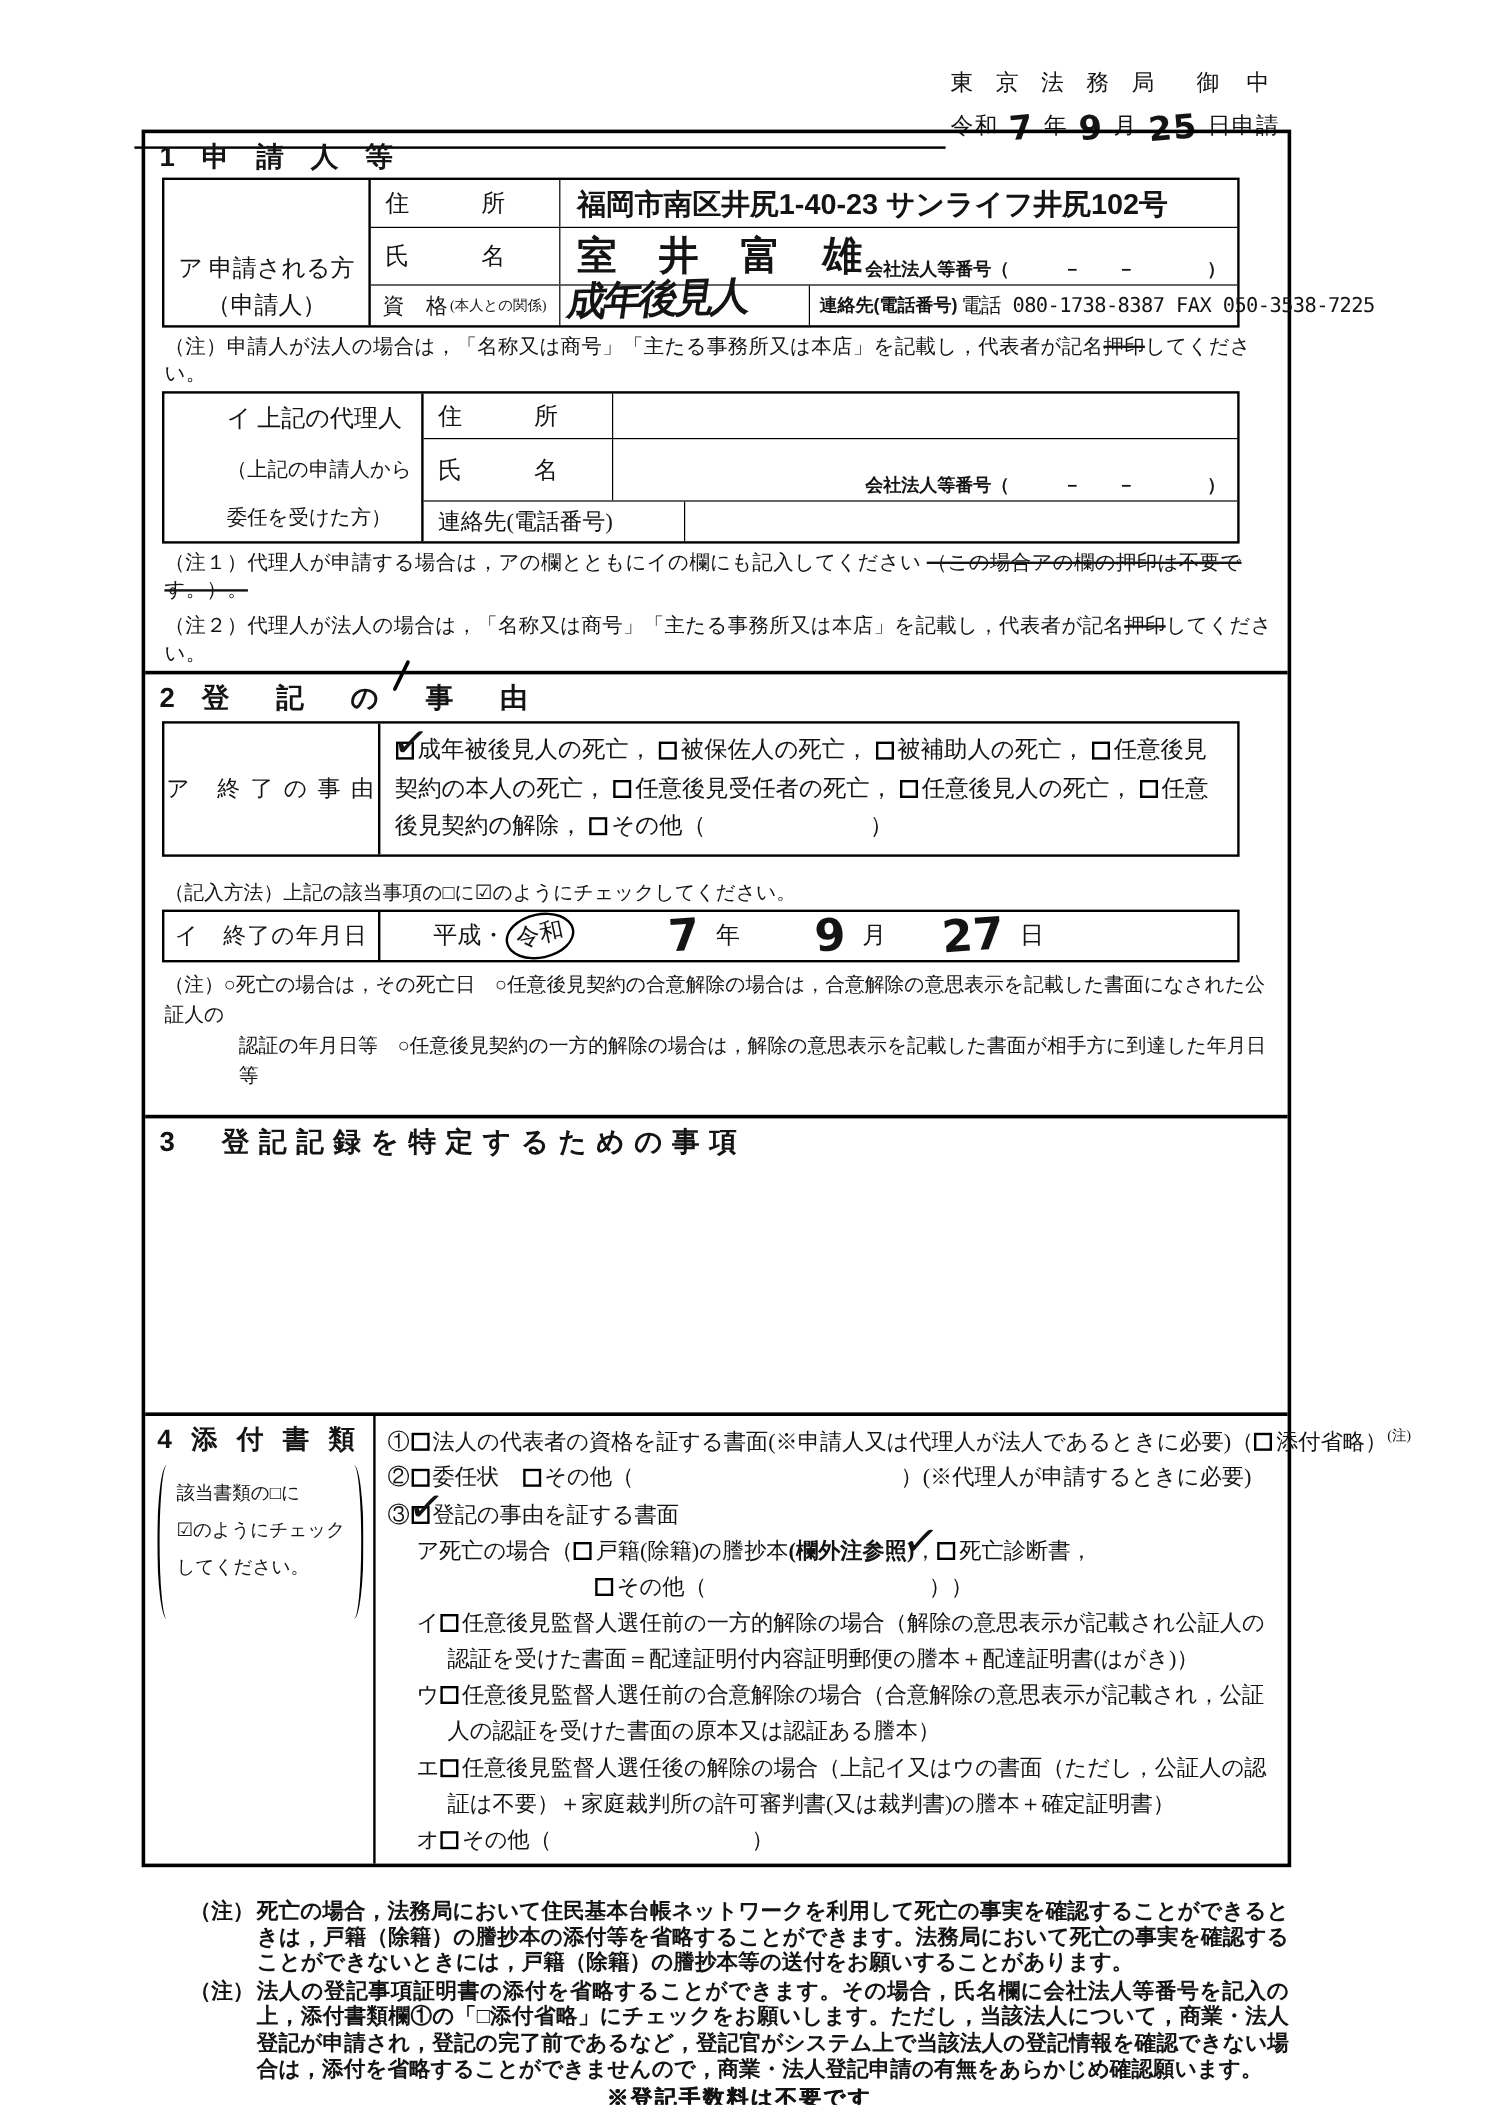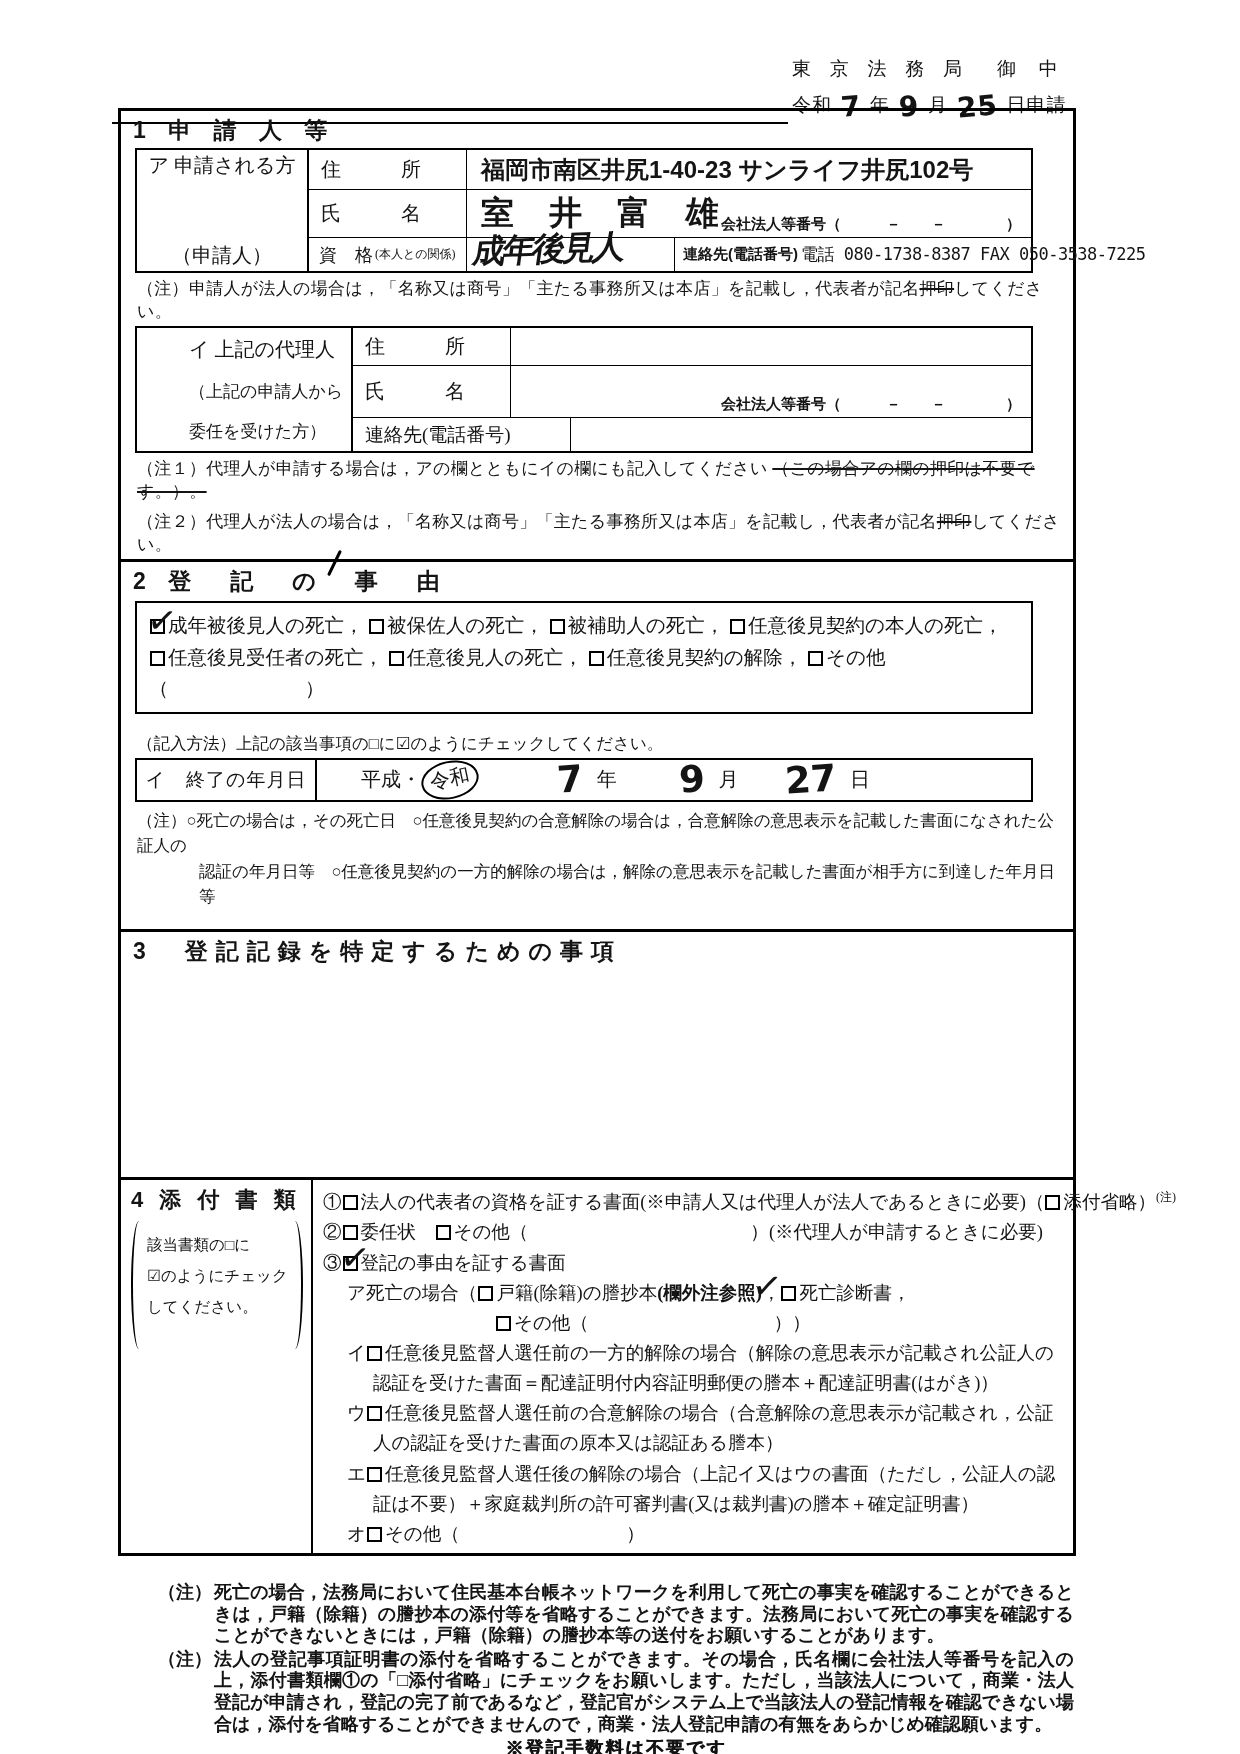--- a/index.html
+++ b/index.html
@@ -37,21 +37,21 @@
 
   
   .formbox{position:absolute;top:108px;left:118px;width:958px;height:1448px;box-sizing:border-box;
       border:3px solid #000;display:flex;flex-direction:column;overflow:visible;}
   .sec-heading{font-size:23px;font-weight:bold;letter-spacing:8px;padding:4px 10px 2px 12px;
       font-family:"Liberation Sans",sans-serif;position:relative;}
 
   
   .tbl{display:flex;border:2.5px solid #000;margin:0 40px 0 14px;}
   .rowlabel{width:172px;border-right:2px solid #000;display:flex;flex-direction:column;
-      justify-content:space-between;align-items:center;font-size:20px;line-height:1.55;box-sizing:border-box;}
+      justify-content:flex-end;align-items:center;font-size:20px;line-height:1.55;box-sizing:border-box;}
   .rowlabel.agent{justify-content:space-between;align-items:flex-start;padding:6px 2px 6px 8px;margin-left:44px;}
   .rowlabel.agent .l1{font-size:20px;}
   .rowlabel.agent .l2,.rowlabel.agent .l3{font-size:17px;}
   .rows{flex:1;display:flex;flex-direction:column;min-width:0;}
   .r{display:flex;border-top:1.5px solid #000;box-sizing:border-box;}
   .r:first-child{border-top:none;}
   .flabel{width:158px;flex:none;border-right:1.5px solid #000;display:flex;align-items:center;
       padding-left:12px;font-size:20px;box-sizing:border-box;}
   .fval{flex:1;display:flex;align-items:center;padding-left:14px;min-width:0;}
   .r-addr{height:39px;}
@@ -220,20 +220,21 @@
       </div>
     </div>
 
     <div class="sec2">
       <div class="sec-heading">
         <span>2 登　記　の　事　由</span>
         <span class="pen-tick"></span>
       </div>
 
       <div class="reason-tbl">
+        <div class="reason-lbl">ア　終 了 の 事 由</div>
         <div class="reason-body">
           <span class="cb checked"></span><span>成年被後見人の死亡，</span>
           <span class="cb"></span><span>被保佐人の死亡，</span>
           <span class="cb"></span><span>被補助人の死亡，</span>
           <span class="cb"></span><span>任意後見契約の本人の死亡，</span>
           <span class="cb"></span><span>任意後見受任者の死亡，</span>
           <span class="cb"></span><span>任意後見人の死亡，</span>
           <span class="cb"></span><span>任意後見契約の解除，</span>
           <span class="cb"></span><span>その他（　　　　　　　）</span>
         </div>

